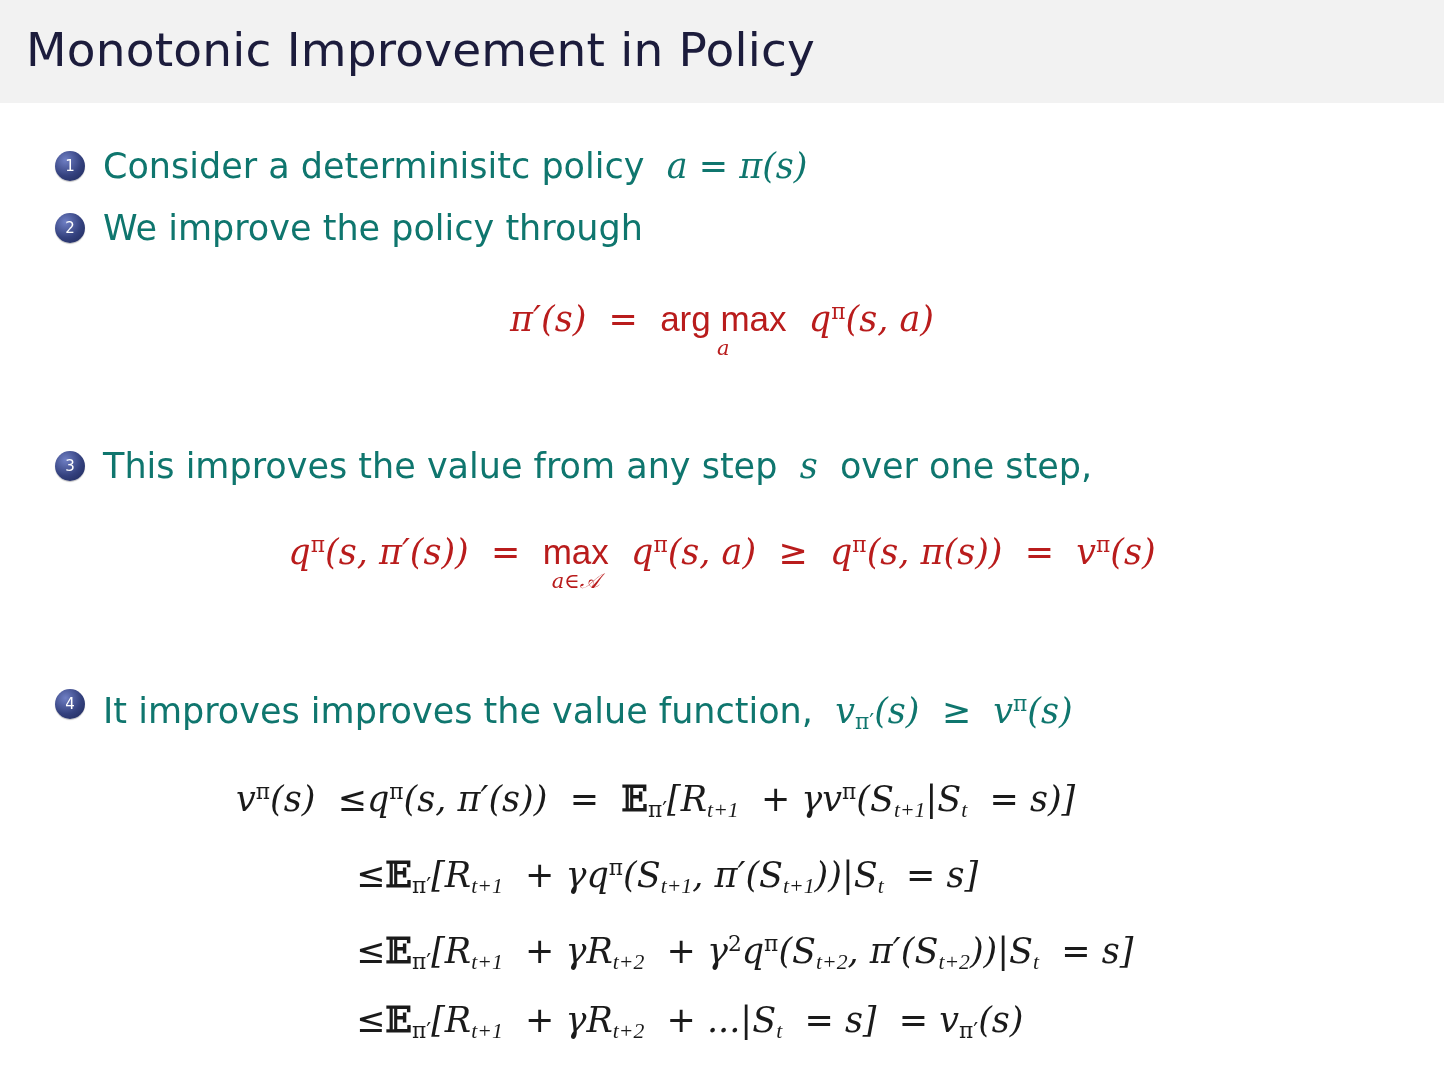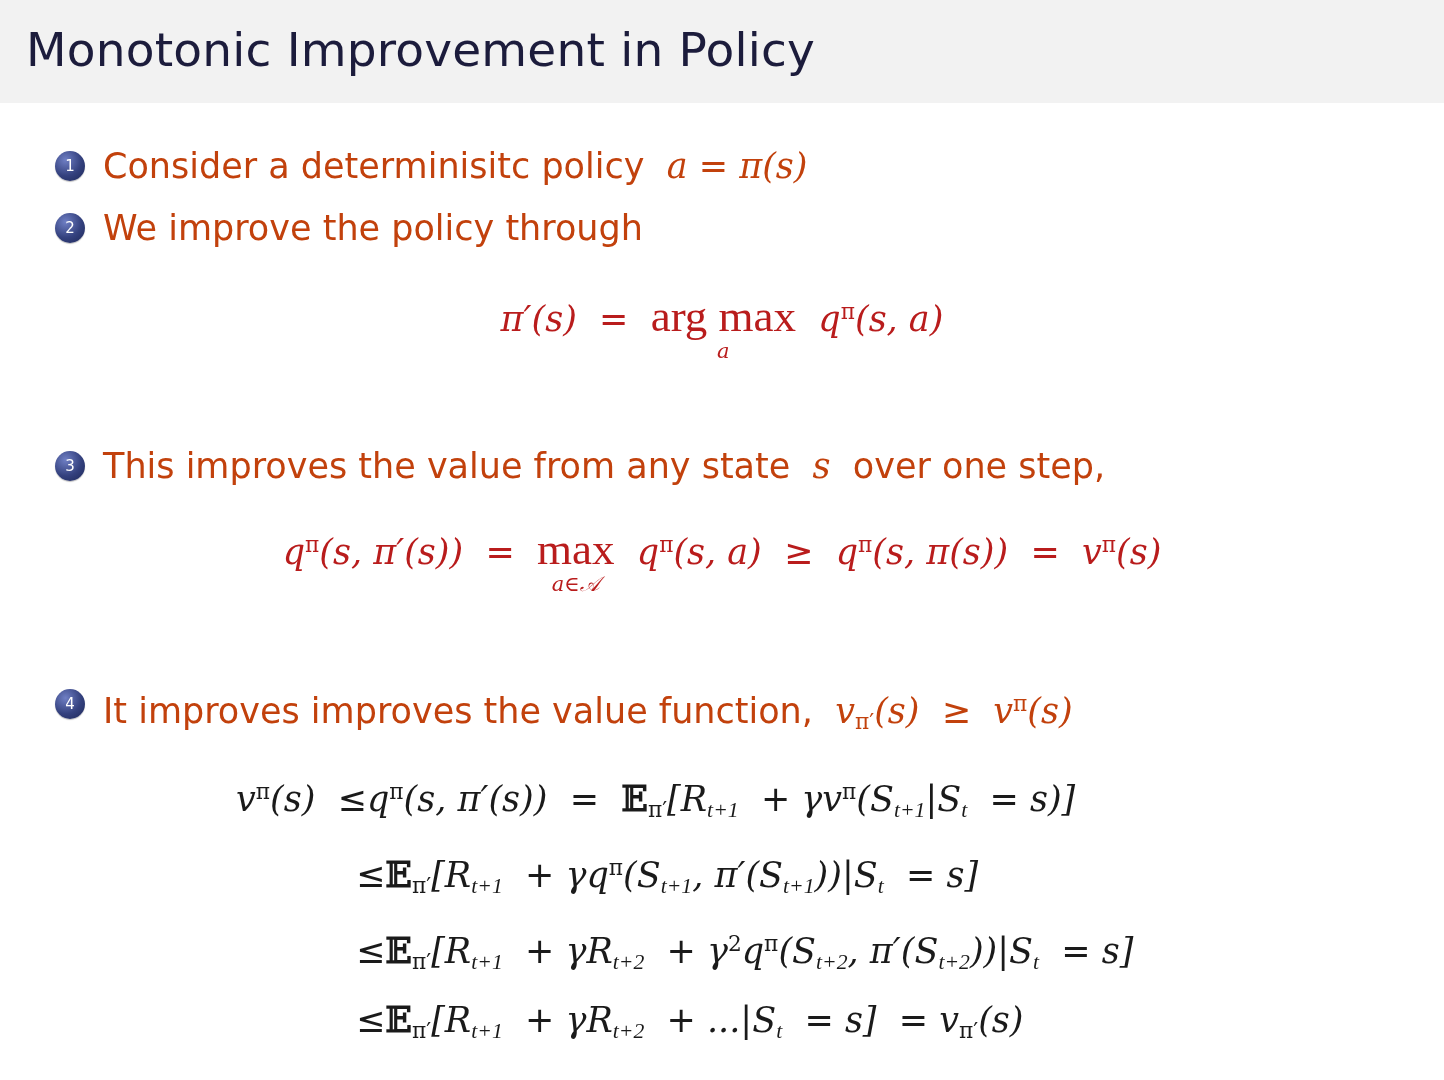--- a/index.html
+++ b/index.html
@@ -64,21 +64,21 @@
     line-height: 30px;
     text-align: center;
     font-family: "DejaVu Sans", sans-serif;
     margin-right: 18px;
     margin-top: 8px;
     box-shadow: 0 1px 1px rgba(0,0,0,0.25);
   }
   .item-text {
     font-size: 35px;
     line-height: 46px;
-    color: #c2410c;
+    color: #0f766e;
     white-space: nowrap;
   }
   .eq {
     position: absolute;
     text-align: center;
     font-size: 35px;
     color: #b91c1c;
     white-space: nowrap;
   }
   
@@ -100,23 +100,23 @@
     font-family: "DejaVu Serif", serif;
   }
   .underop {
     display: inline-flex;
     flex-direction: column;
     align-items: center;
     vertical-align: baseline;
     line-height: 1;
   }
   .underop .main {
-    font-family: Liberation Serif, serif;
+    font-family: Liberation Sans, sans-serif;
     font-style: normal;
-    font-size: 45px;
+    font-size: 35px;
   }
   .underop .sub {
     font-size: 21px;
     font-style: italic;
     font-family: "DejaVu Serif", serif;
     margin-top: 2px;
   }
   .eqline {
     font-size: 35px;
     line-height: 58px;
@@ -165,21 +165,21 @@
             <span class="main">arg&nbsp;max</span>
             <span class="sub">a</span>
           </span>
         <span class="mit">&nbsp;q</span><sup style="font-style:normal;" class="gr">π</sup><span class="mit">(s, a)</span>
       </span>
     </div>
 
     <div class="item" style="left:55px; top:340px;">
       <div class="bullet">3</div>
       <div class="item-text">
-        <span>This improves the value from any state</span>
+        <span>This improves the value from any step</span>
         <span class="mi">&nbsp;s&nbsp;</span>
         <span>over one step,</span>
       </div>
     </div>
 
     <div class="eq" style="left:0; top:413px; width:1444px;">
       <span class="eqline">
         <span class="mit">q</span><sup style="font-style:normal;" class="gr">π</sup><span class="mit">(s,&nbsp;</span><span class="gr">π</span><span class="mit">′(s))</span>
         <span class="op">&nbsp;=&nbsp;</span>
         <span class="underop">

